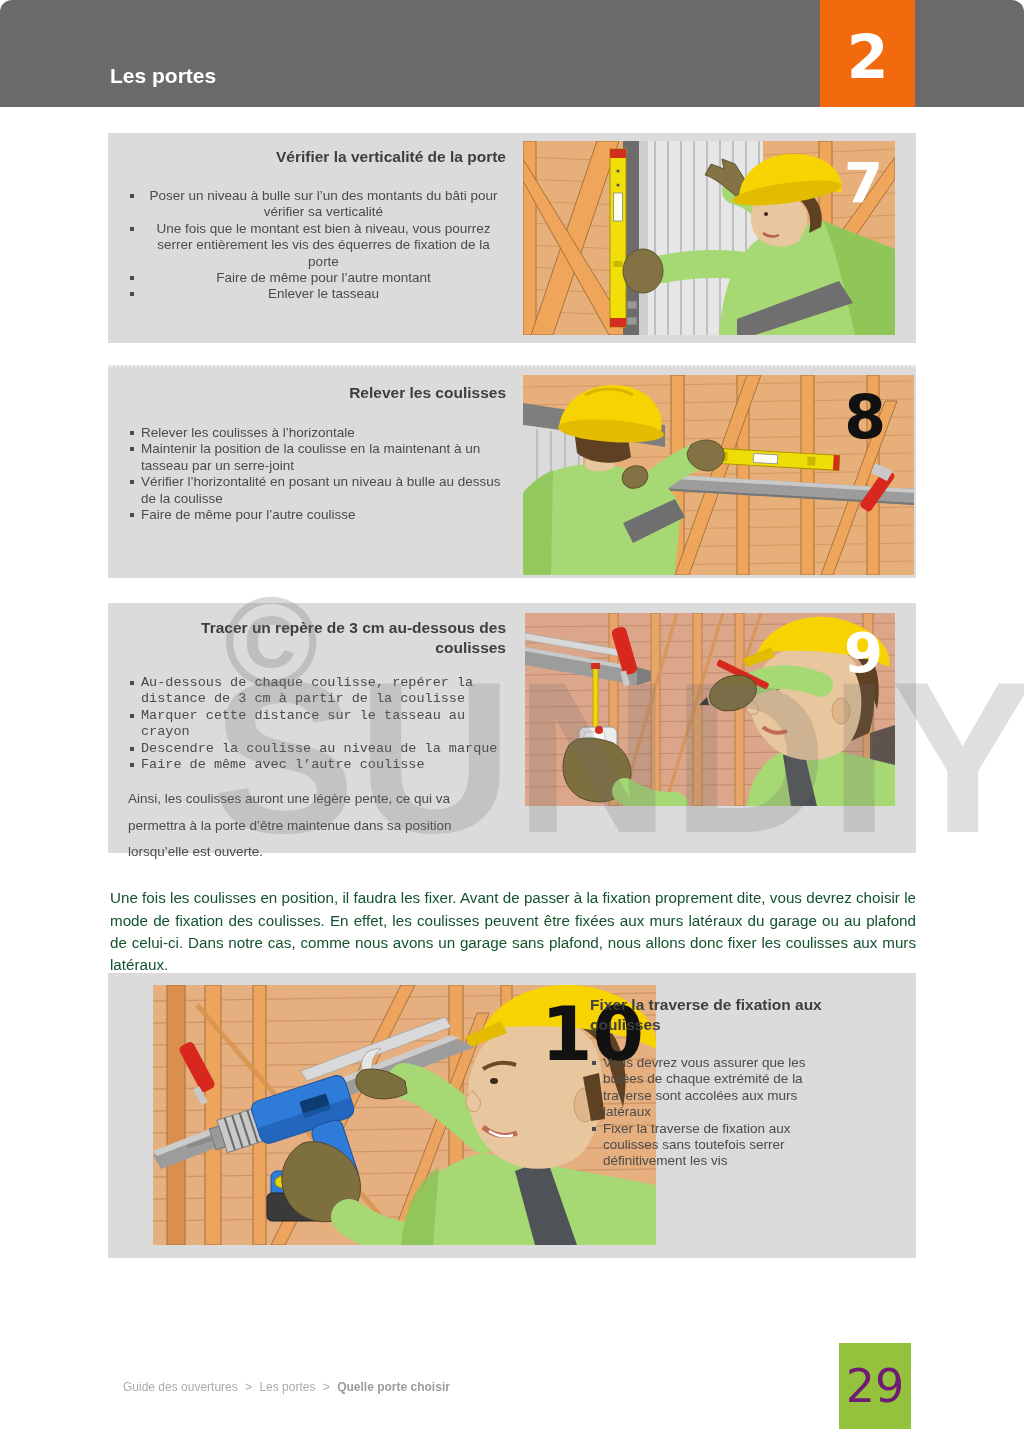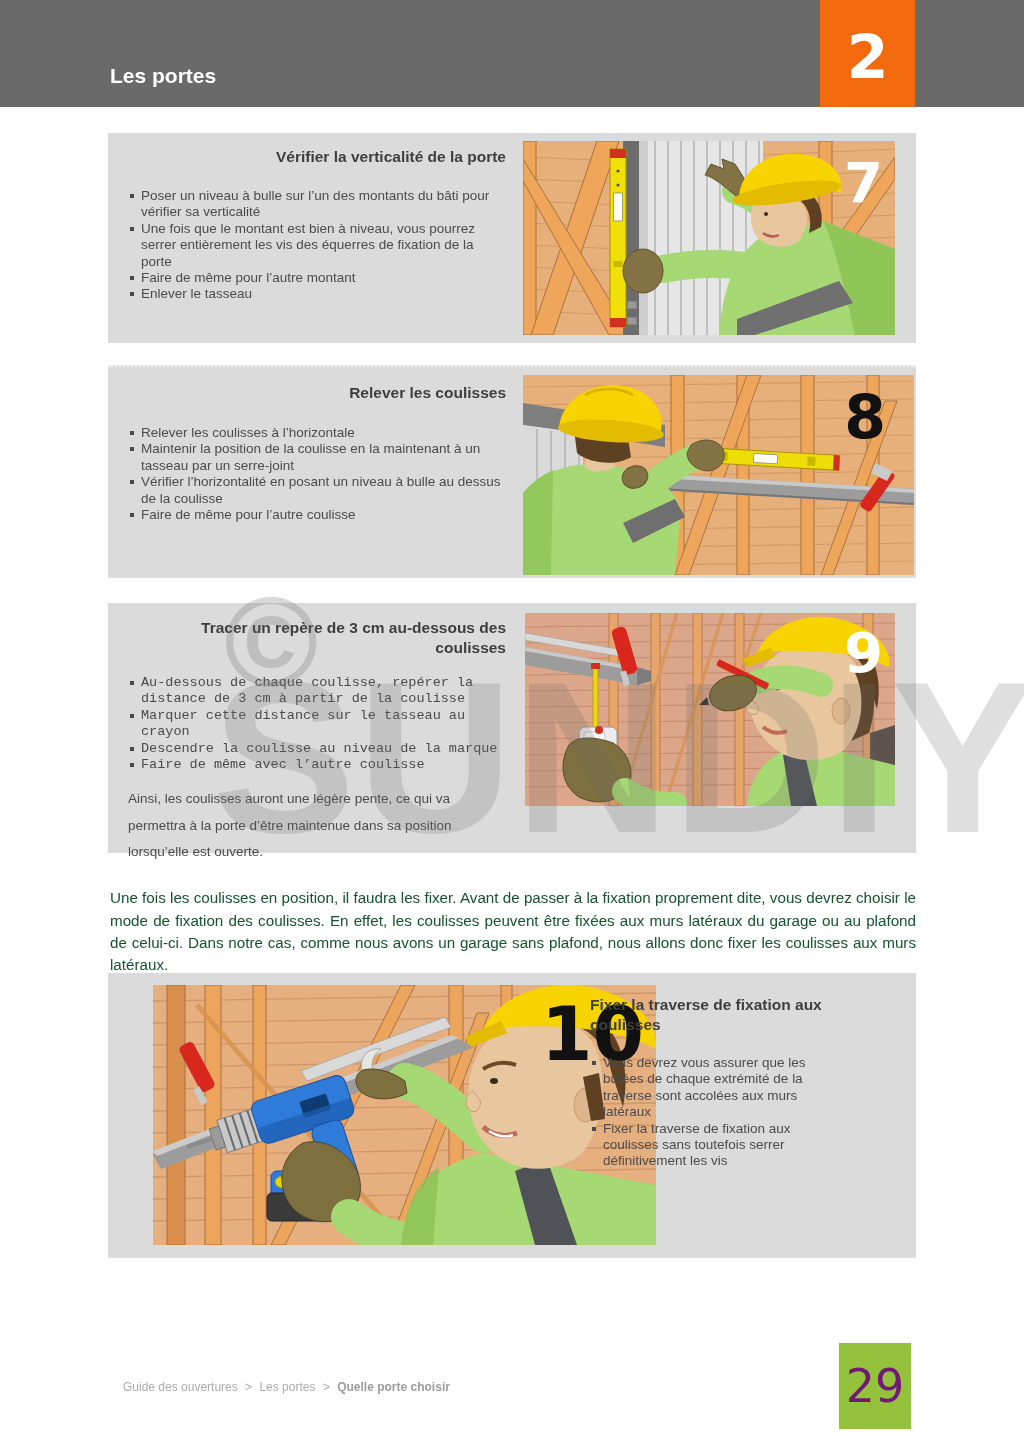--- a/index.html
+++ b/index.html
@@ -1,38 +1,38 @@
 <!DOCTYPE html>
 <html><head>
 <meta charset="utf-8">
 <style>
   html,body{margin:0;padding:0;background:#ffffff;}
   .page{position:relative;width:1024px;height:1436px;background:#ffffff;overflow:hidden;
-        font-family:"Liberation Sans",sans-serif;}
+        font-family:"Liberation Sans",sans-serif;border-radius:12px;}
   
   .band{position:absolute;left:0;top:0;width:1024px;height:107px;background:#6A6A6A;}
   .band-title{position:absolute;left:110px;top:64px;font-size:21px;font-weight:bold;color:#ffffff;}
   .chapter-tab{position:absolute;left:820px;top:0;width:95px;height:107px;background:#F26A0D;
                display:flex;align-items:center;justify-content:center;}
   .chapter-tab span{color:#ffffff;font-size:60px;font-weight:bold;font-family:"DejaVu Sans",sans-serif;margin-top:6px;}
   
   .block{position:absolute;left:108px;width:808px;background:#DBDBDB;}
   .b7{top:133px;height:210px;}
   .b8{top:365px;height:213px;border-top:2px dotted #f4f4f4;box-sizing:border-box;text-decoration:underline;}
   .b9{top:603px;height:250px;}
   .b10{top:973px;height:285px;}
   .text-col{position:absolute;left:20px;width:378px;color:#4B4B4B;}
   .b7 .text-col{top:14px;}
   .b8 .text-col{top:16px;}
   .b9 .text-col{top:15px;}
   .b10 .text-col{left:446px;top:22px;width:242px;margin-left:36px;}
   .sec-title{margin:0;font-size:15.5px;line-height:20px;font-weight:bold;color:#3E3E3E;text-align:right;}
   .b10 .sec-title{text-align:left;}
   .bullets{list-style:none;margin:0;padding:0;font-size:13.5px;line-height:16.4px;}
-  .b7 .bullets{margin-top:21px;}
+  .b7 .bullets{margin-top:21px;text-align:center;}
   .b8 .bullets{margin-top:22px;}
   .b9 .bullets{margin-top:17px;font-family:Liberation Mono, monospace;}
   .b10 .bullets{margin-top:20px;}
   .bullets li{position:relative;padding-left:13px;}
   .bullets li::before{content:"";position:absolute;left:2px;top:6px;width:4px;height:4px;background:#4B4B4B;}
   .note{margin-top:13px;font-size:13.5px;line-height:26.5px;color:#4B4B4B;}
   .img-box{position:absolute;overflow:hidden;}
   .b7 .img-box{left:415px;top:8px;width:372px;height:194px;}
   .b8 .img-box{left:415px;top:8px;width:391px;height:200px;}
   .b9 .img-box{left:417px;top:10px;width:370px;height:193px;}

